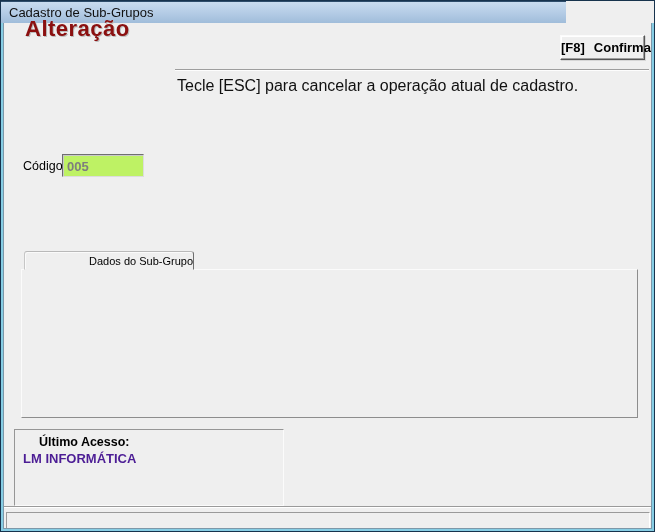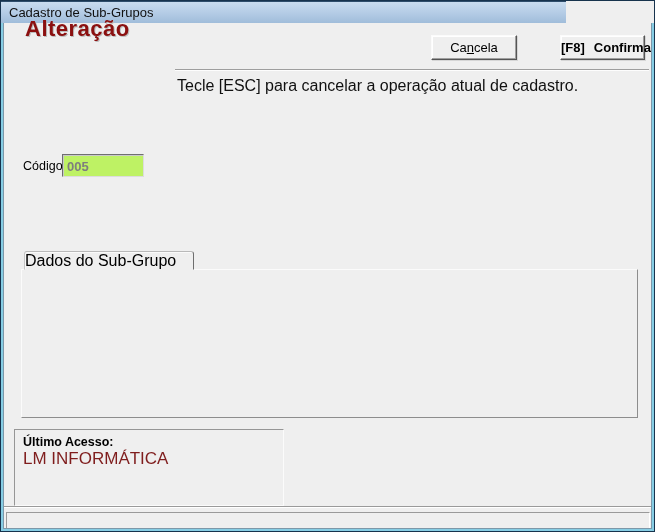--- a/index.html
+++ b/index.html
@@ -69,38 +69,38 @@
   .edit-nome{ left:92px; top:294px; width:356px; height:22px;
     color:#0000dd; font-weight:bold; }
   .edit-alt{ left:92px; top:321px; width:187px; height:22px; color:#000; }
 
   .tab{
     position:absolute; left:23px; top:250px; width:170px; height:19px;
     background:#efefef; z-index:2;
     border:1px solid; border-color:#b9b9b9 #6e6e6e transparent #c6c6c6;
     border-radius:3px 3px 0 0;
     box-shadow: inset 1px 1px 0 #fafafa;
-    text-align:left; font-size:16px; line-height:18px; color:#000;
+    text-align:right; font-size:11px; line-height:18px; color:#000;
     cursor:default; user-select:none;
   }
   .tab-panel{
     position:absolute; left:20px; top:268px; width:617px; height:149px;
     background:#efefef;
     border:1px solid; border-color:#fbfbfb #8d8d8d #8d8d8d #fbfbfb;
     z-index:1;
   }
 
   .ua-panel{
     position:absolute; left:13px; top:428px; width:270px; height:77px;
     background:#efefef;
     border:1px solid; border-color:#969696 #fbfbfb #fbfbfb #969696;
     padding:4px 0 0 8px;
   }
-  .ua-title{ font-size:12.5px; font-weight:bold; color:#000; line-height:16px; }
-  .ua-line{ font-size:17px; font-weight:normal; color:#7f1d1d; line-height:17px; }
+  .ua-title{ font-size:12.5px; font-weight:bold; color:#000; line-height:16px;margin-left:16px; }
+  .ua-line{ font-size:13px; font-weight:bold; color:#4c1d95; line-height:17px; }
 
   .statusbar{
     position:absolute; left:3px; top:505px; width:649px; height:24px;
     background:#efefef; border-top:1px solid #9a9a9a;
     box-shadow: inset 0 1px 0 #ffffff;
   }
   .statusbar .pane{
     position:absolute; left:2px; top:5px; right:3px; height:17px;
     border:1px solid; border-color:#9a9a9a #ffffff #ffffff #9a9a9a;
     background:#efefef;
@@ -111,21 +111,20 @@
 
 <div class="window">
 
   <div class="titlebar">
     <span>Cadastro de Sub-Grupos</span>
   </div>
   <div class="frame"></div>
 
   <div class="h-alter">Alteração</div>
 
-  <button class="btn95 btn-cancel"><span><span>Ca</span><span class="u">n</span><span>cela</span></span></button>
 
   <button class="btn95 btn-confirm"><span class="key">[F8]</span><span>Confirma</span></button>
 
   <div class="divider"></div>
   <div class="esc-hint">Tecle [ESC] para cancelar a operação atual de cadastro.</div>
 
   <div class="fld-label lbl-codigo">Código:</div>
   <input class="edit edit-codigo" readonly="" value="005" style="">
 
   <div class="tab">

